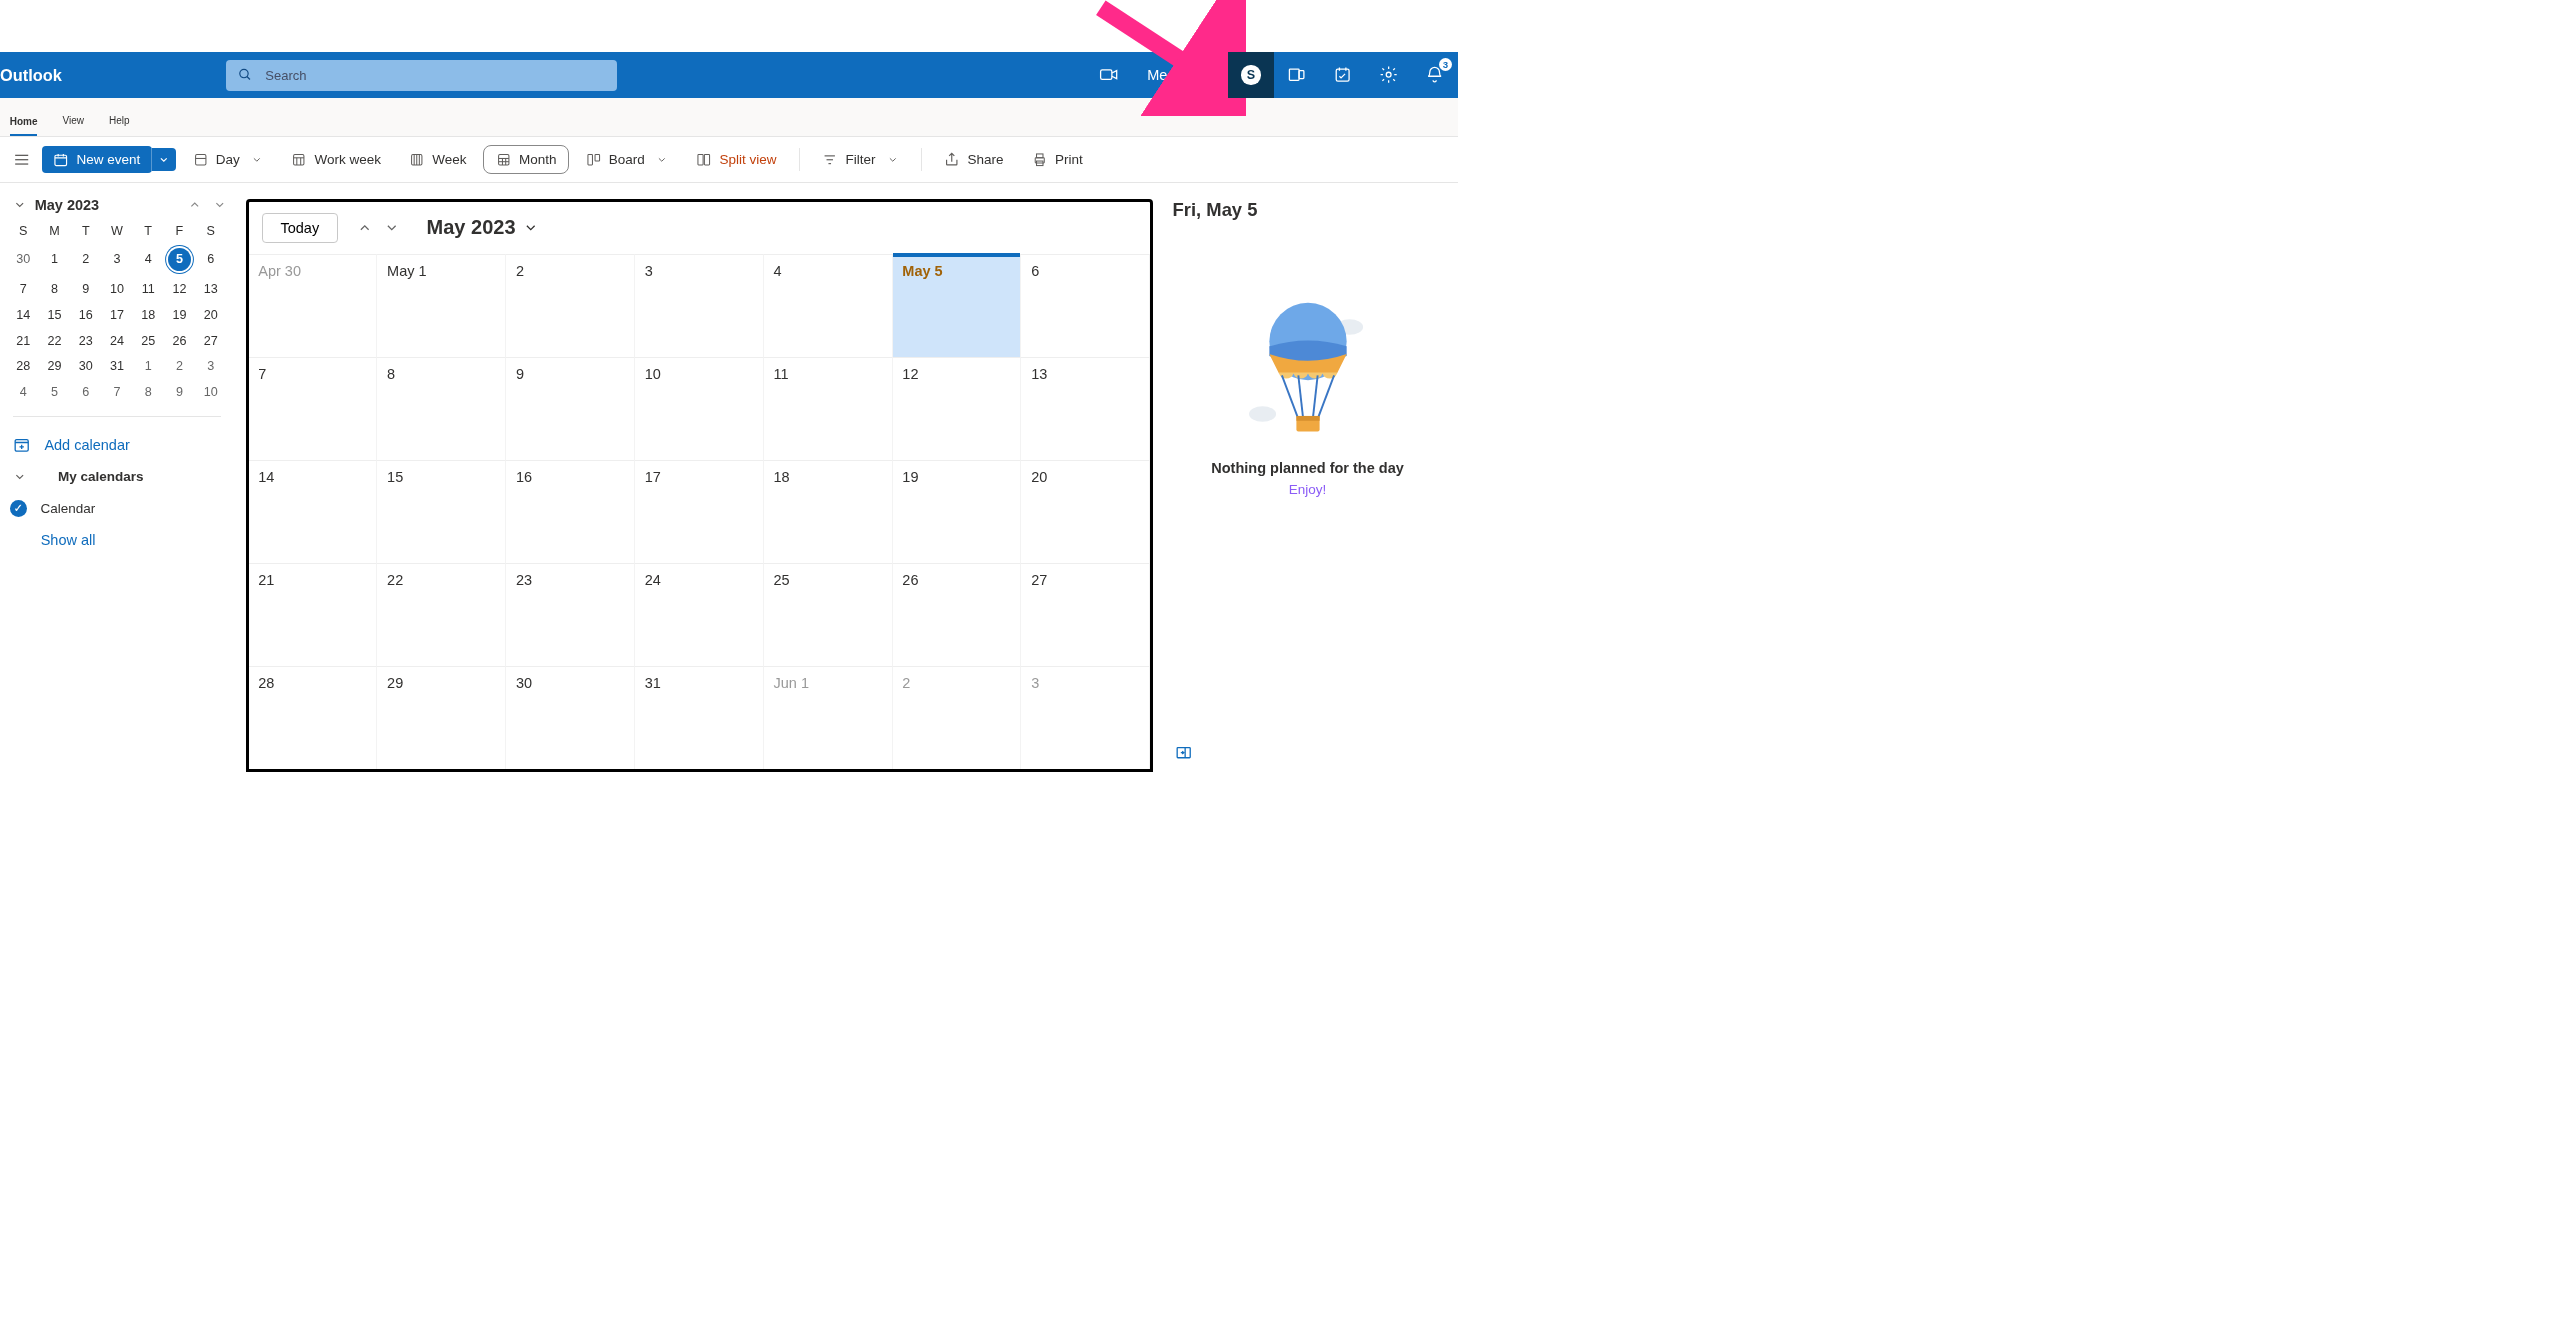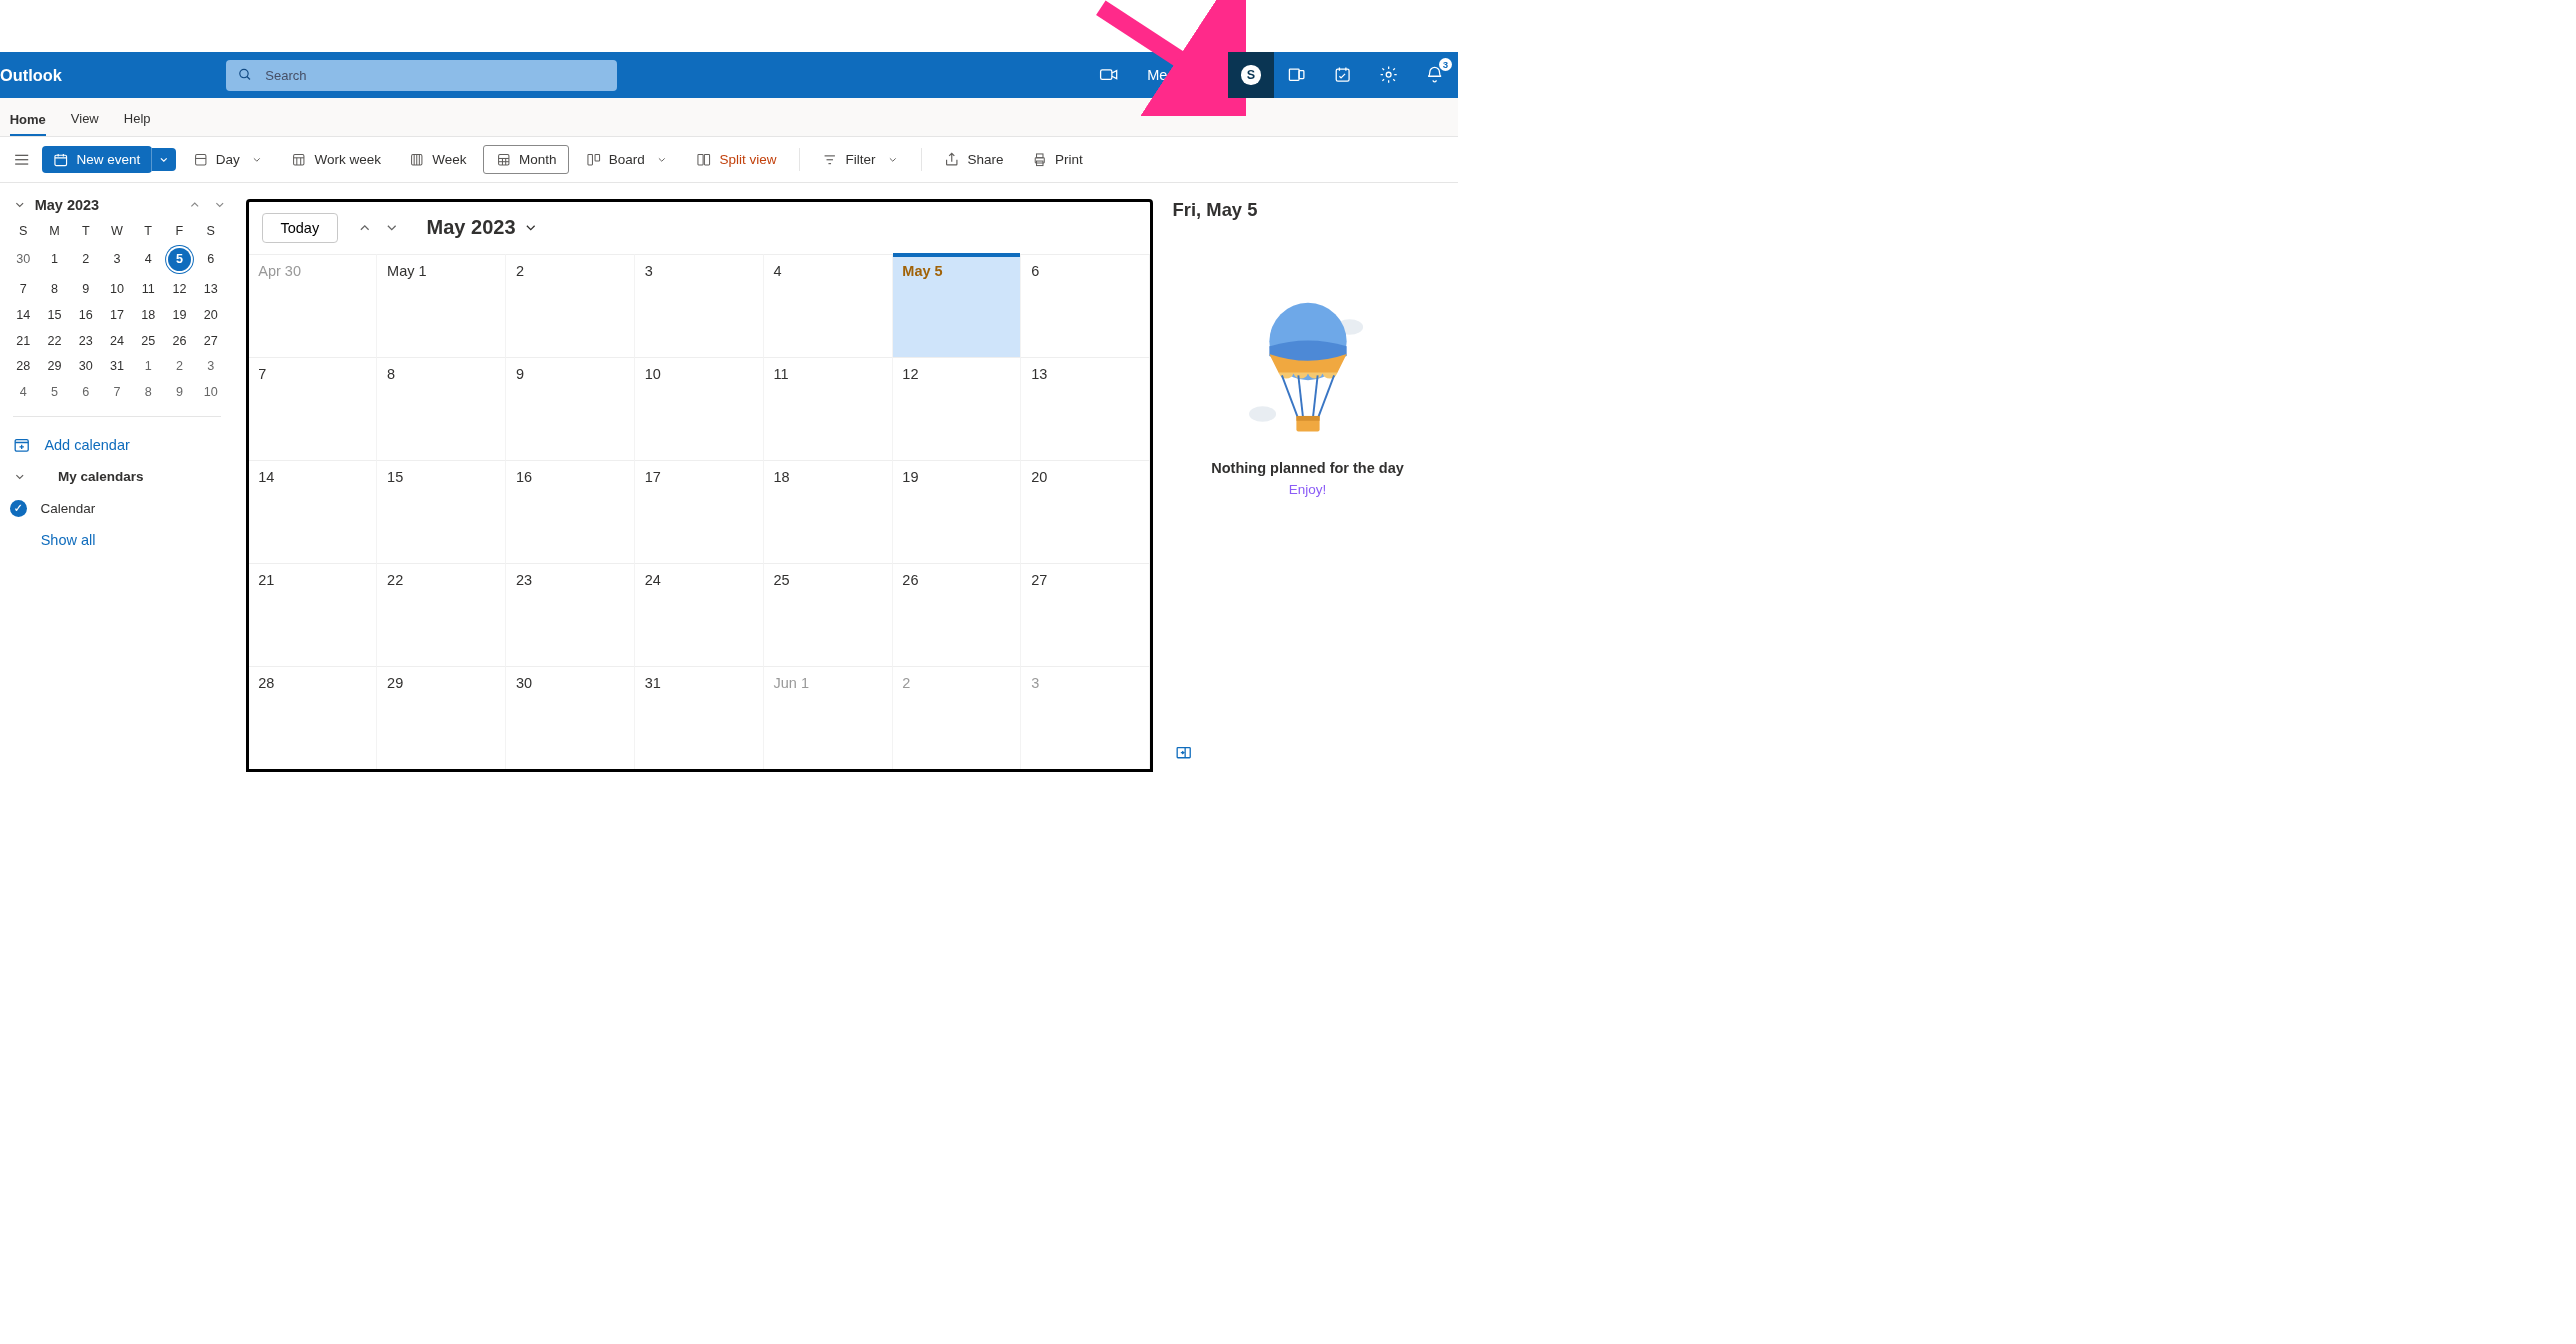--- a/index.html
+++ b/index.html
@@ -29,30 +29,30 @@
   .hicon.wide { width: auto; padding: 0 15.5px; font-size: 14.5px; font-weight: 400;}
   .hicon.dark { background:#0a3553; position: relative; }
   .skype-circle { width:19.3px; height:19.3px; border-radius:50%; background:#fff; color:#0a3553; font-weight:700; font-size:12.6px; display:flex;align-items:center;justify-content:center;}
   .badge-count { position:absolute; top:5.8px; right:5.8px; background:#fff; color:#0f6cbd; border-radius:50%; width:13.5px; height:13.5px; font-size:9.7px; display:flex;align-items:center;justify-content:center; font-weight:600;}
 
   
   .arrow-anno { position:absolute; top:-52px; left:1091px; pointer-events:none; }
 
   
   .nav-tabs { display:flex; align-items:flex-end; gap:25px; height:39px; padding:0 9.7px; border-bottom:1px solid #e5e5e5; background:#faf9f8;}
-  .nav-tab { font-size:13px; padding:7.7px 0 9.7px; cursor:pointer; color:#323130;}
+  .nav-tab { font-size:10px; padding:7.7px 0 9.7px; cursor:pointer; color:#323130;}
   .nav-tab.active { font-weight:600; border-bottom:2.9px solid #0f6cbd; padding-bottom:6.8px;}
   
   
   .toolbar { display:flex; align-items:center; gap:5px; height:46px; padding:0 7.7px; border-bottom:1px solid #e5e5e5; background:#fff;}
   .tb-btn { display:flex; align-items:center; gap:7.7px; padding:5.8px 11.6px; border-radius:3.9px; font-size:13.5px; cursor:pointer; color:#323130;}
   .tb-btn.ham { padding:5.8px 5.8px;}
   .tb-btn.new { background:#0f6cbd; color:#fff; font-weight:400;}
   .tb-btn.new-split { width:25px; justify-content:center; background:#0f6cbd; color:#fff; border-left:1px solid rgba(255,255,255,.3); border-radius:0 3.9px 3.9px 0; margin-left:-5.8px; padding:5.8px 0;}
-  .tb-btn.sel { border:1px solid #888; border-radius:3px;}
+  .tb-btn.sel { border:1px solid #888; border-radius:8px;}
   .tb-btn.disabled { color:#c2410c;}
   .tb-sep { width:1px; height:23px; background:#e5e5e5; margin:0 5.8px;}
   .tb-btn svg { stroke:#605e5c; }
   .tb-btn.new svg, .tb-btn.new-split svg { stroke:#fff; }
   .tb-btn .chev { margin-left:3.9px;}
 
   
   .layout { display:flex; height:589px;}
   .sidebar { width:234px; padding:9.7px 7.7px 0 7.7px; overflow:hidden;}
   .main { flex:1; padding:15.5px 7.7px 0 11.6px;}

